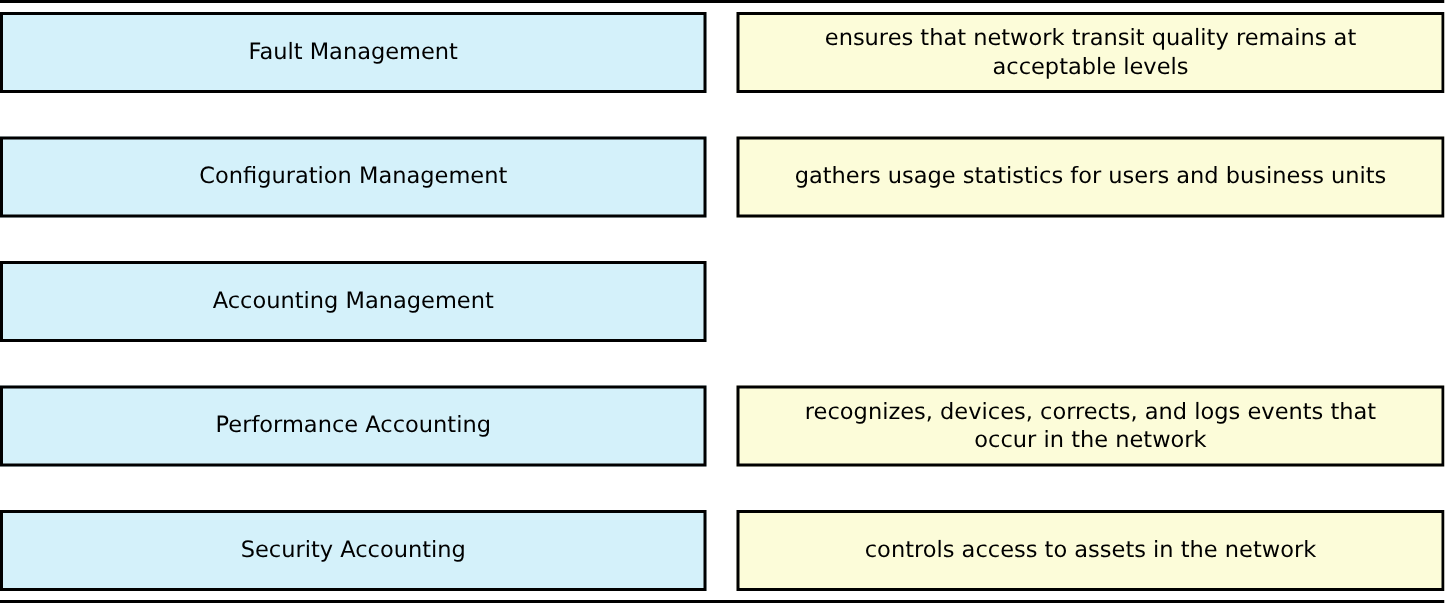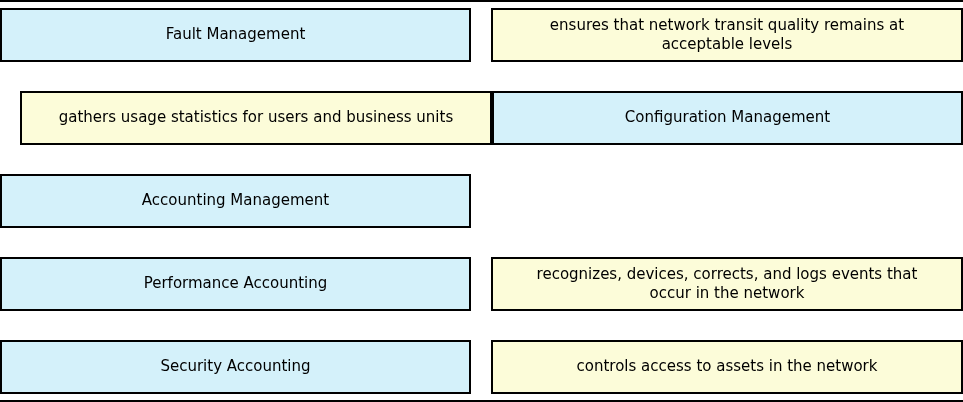--- a/index.html
+++ b/index.html
@@ -59,25 +59,25 @@
   <div class="row">
     <div class="box term">
       <span>Fault Management</span>
     </div>
     <div class="box def">
       <span>ensures that network transit quality remains at acceptable levels</span>
     </div>
   </div>
 
   <div class="row">
+    <div class="box term">
+      <span>Configuration Management</span>
+    </div>
     <div class="box def">
       <span>gathers usage statistics for users and business units</span>
-    </div>
-    <div class="box term">
-      <span>Configuration Management</span>
     </div>
   </div>
 
   <div class="row">
     <div class="box term">
       <span>Accounting Management</span>
     </div>
   </div>
 
   <div class="row">

